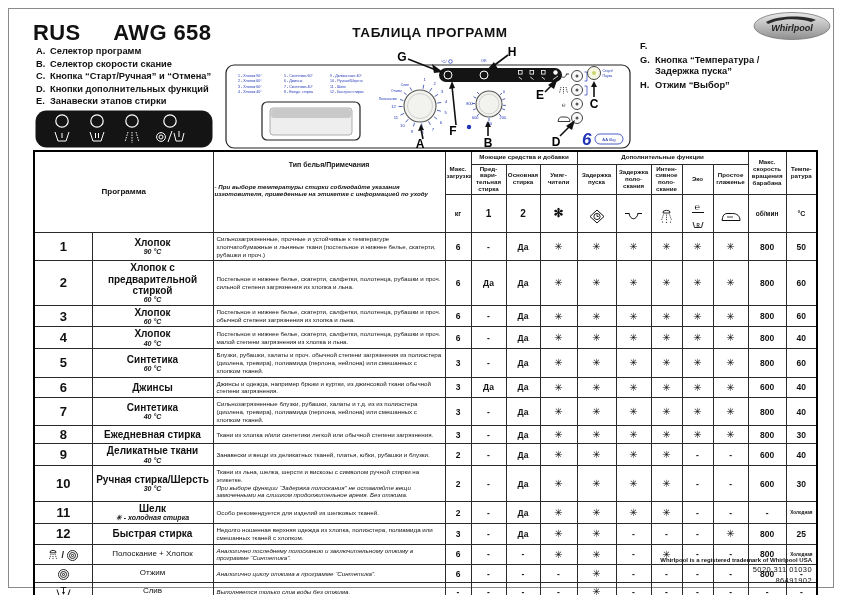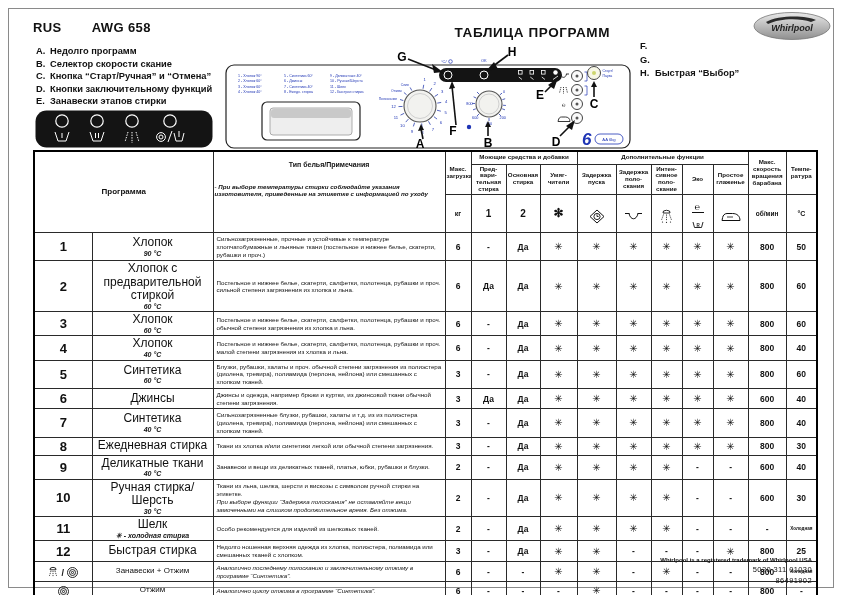--- a/index.html
+++ b/index.html
@@ -1,24 +1,24 @@
 <!DOCTYPE html>
 <html><head>
 <meta charset="utf-8">
 <style>
   html,body{margin:0;padding:0}
   body{width:842px;height:595px;position:relative;background:#fff;color:#111;
        font-family:"Liberation Sans",sans-serif;overflow:hidden}
   .frame{position:absolute;left:8px;top:8px;width:824px;height:578px;border:1px solid #8a8a8a;pointer-events:none}
-  .brand{position:absolute;left:33px;top:20px;font-size:13px;font-weight:bold;letter-spacing:.4px}
+  .brand{position:absolute;left:33px;top:20px;font-size:22px;font-weight:bold;letter-spacing:.4px}
   .brand .mdl{margin-left:26px}
   .legendL{position:absolute;left:36px;top:45px;font-size:9.3px;font-weight:bold;line-height:12.6px;width:190px}
   .legendL .item{display:flex}
   .legendL .k{width:14px;flex:none}
-  .title{position:absolute;left:250px;top:25px;width:360px;text-align:right;font-size:13.5px;font-weight:bold;letter-spacing:.6px}
+  .title{position:absolute;left:250px;top:25px;width:360px;text-align:center;font-size:13.5px;font-weight:bold;letter-spacing:.6px}
   .legendR{position:absolute;left:640px;top:41px;font-size:9.3px;font-weight:bold;line-height:11.6px;width:190px}
   .legendR .item{display:flex;margin-bottom:2px}
   .legendR .k{width:15px;flex:none}
   .legendR .t{white-space:pre-line}
   .phase-bar{position:absolute;left:35px;top:110px}
   .panel{position:absolute;left:222px;top:45px}
   .wlogo{position:absolute;left:750px;top:8px}
   .twrap{position:absolute;left:33px;top:150px;width:783px}
   table{border-collapse:collapse;table-layout:fixed;width:783px;border:2px solid #000}
   th,td{border:1px solid #2a2a2a;padding:1px 2px;overflow:hidden}
@@ -26,21 +26,21 @@
   th.prog{font-size:8px}
   th.typecell{vertical-align:top;text-align:left}
   .tb-title{font-size:7px;font-weight:bold;text-align:center;margin-top:1px}
   .tb-note{font-size:6.2px;font-style:italic;margin-top:7px;line-height:1.25}
   tr.units th{height:20px;font-weight:bold;vertical-align:middle}
   .u-kg{font-size:7px}.u-num{font-size:10px}.u-unit{font-size:6.5px}.u-c{font-size:7px}
   .snow{font-size:12px;line-height:10px}
   .ecoS{display:block;font-size:9px;line-height:9px;border-bottom:1px solid #111;width:12px;margin:0 auto 1px auto}
   td.cnum{font-size:13px;font-weight:bold;text-align:center;vertical-align:middle}
   td.cname{text-align:center;vertical-align:middle;padding:1px 2px}
-  .pname{font-size:12px;font-weight:normal;line-height:1.12}
+  .pname{font-size:10px;font-weight:bold;line-height:1.12}
   .pname.rg{font-weight:normal;font-size:8px}
   .psub{font-size:7px;font-weight:bold;font-style:italic;line-height:1.1}
   td.cdesc{font-size:6.2px;line-height:1.25;vertical-align:middle;padding:2px 3px;text-align:left}
   td.cdesc .it{font-style:italic}
   td.cval{text-align:center;vertical-align:middle;font-size:8.5px;font-weight:bold}
   td.cval.ast{font-size:10px;font-weight:normal;padding:0}
   td.cval.ttiny{font-size:4.6px}
   .sl{font-weight:bold;margin:0 2px;font-size:9px;vertical-align:middle}
   .ri{vertical-align:middle}
   .fnote{font-size:7px;font-weight:bold;margin-top:3px}
@@ -59,33 +59,33 @@
 
 <div class="frame"></div>
 
 <div class="brand">
   <span>RUS</span>
   <span class="mdl">AWG 658</span>
 </div>
 <div class="legendL">
   <div class="item">
       <span class="k">A.</span>
-      <span>Недолго программ</span>
+      <span>Селектор программ</span>
     </div>
   <div class="item">
       <span class="k">B.</span>
       <span>Селектор скорости скание</span>
     </div>
   <div class="item">
       <span class="k">C.</span>
       <span>Кнопка “Старт/Ручная” и “Отмена”</span>
     </div>
   <div class="item">
       <span class="k">D.</span>
-      <span>Кнопки заключительному функций</span>
+      <span>Кнопки дополнительных функций</span>
     </div>
   <div class="item">
       <span class="k">E.</span>
       <span>Занавески этапов стирки</span>
     </div>
 </div>
 
 <svg class="phase-bar" width="180" height="39" viewBox="0 0 180 39">
   <rect x="0.5" y="0.5" width="177" height="37" rx="11" fill="#141414"></rect>
   <g fill="none" stroke="#fff" stroke-width="1.2">
@@ -294,24 +294,26 @@
   <text class="ltr" x="180" y="16" text-anchor="middle">G</text>
   <text class="ltr" x="290" y="11" text-anchor="middle">H</text>
 </svg>
 
 <div class="legendR">
   <div class="item">
       <span class="k">F.</span>
     </div>
   <div class="item">
       <span class="k">G.</span>
+      <span class="t">Кнопка “Температура /
+Задержка пуска”</span>
     </div>
   <div class="item">
       <span class="k">H.</span>
-      <span class="t">Быстрая “Выбор”</span>
+      <span class="t">Отжим “Выбор”</span>
     </div>
 </div>
 
 <svg class="wlogo" width="84" height="36" viewBox="0 0 84 36">
   <defs>
     <linearGradient id="lg1" x1="0" y1="0" x2="0" y2="1">
       <stop offset="0" stop-color="#e9e9e9"></stop>
         <stop offset="1" stop-color="#8f8f8f"></stop>
     </linearGradient>
   </defs>
@@ -683,21 +685,21 @@
                 <line x1="4" y1="5" x2="2.4" y2="10"></line>
                 <line x1="6" y1="5" x2="6" y2="10.8"></line>
                 <line x1="8" y1="5" x2="9.6" y2="10"></line>
               </g>
             </svg><span class="sl">/</span><svg class="ri" width="13" height="13" viewBox="0 0 13 13" fill="none" stroke="#111">
               <circle cx="6.5" cy="6.5" r="5" stroke-width="0.9"></circle>
               <circle cx="6.5" cy="6.5" r="3" stroke-width="0.9"></circle>
               <circle cx="6.5" cy="6.5" r="1.1" stroke-width="0.9"></circle>
             </svg></td>
           <td class="cname">
-            <div class="pname rg">Занавески + Отжим</div>
+            <div class="pname rg">Полоскание + Хлопок</div>
           </td>
           <td class="cdesc">
             <div class="it">Аналогично последнему полосканию и заключительному отжиму в программе “Синтетика”.</div>
           </td>
           <td class="cval">6</td>
           <td class="cval">-</td>
           <td class="cval">-</td>
           <td class="cval ast">✳</td>
           <td class="cval ast">✳</td>
           <td class="cval">-</td>

